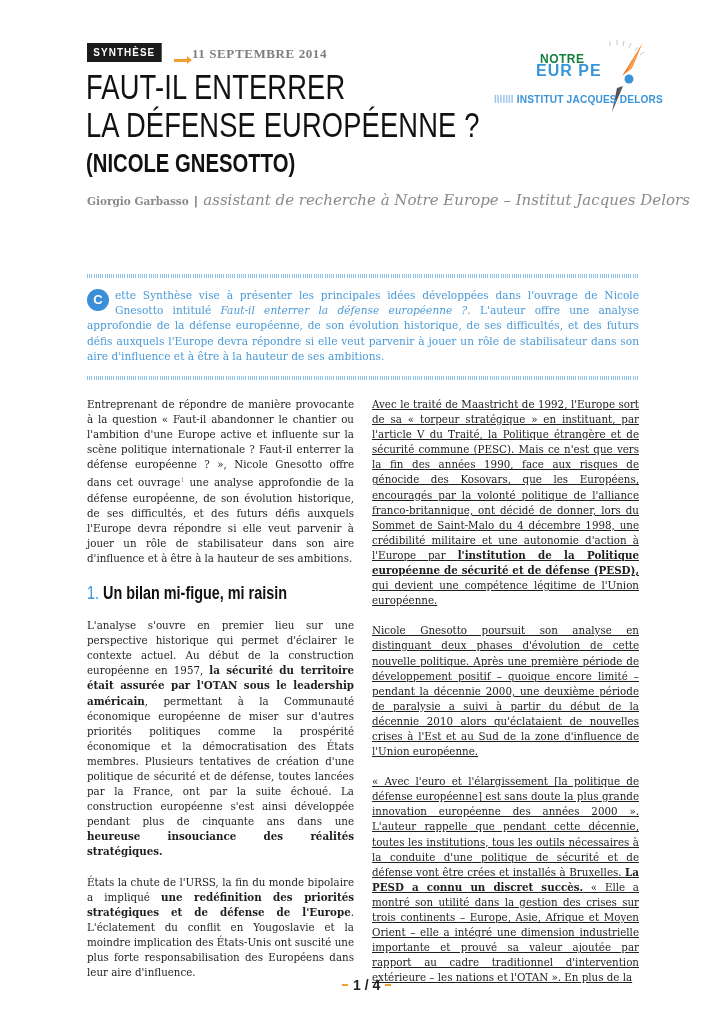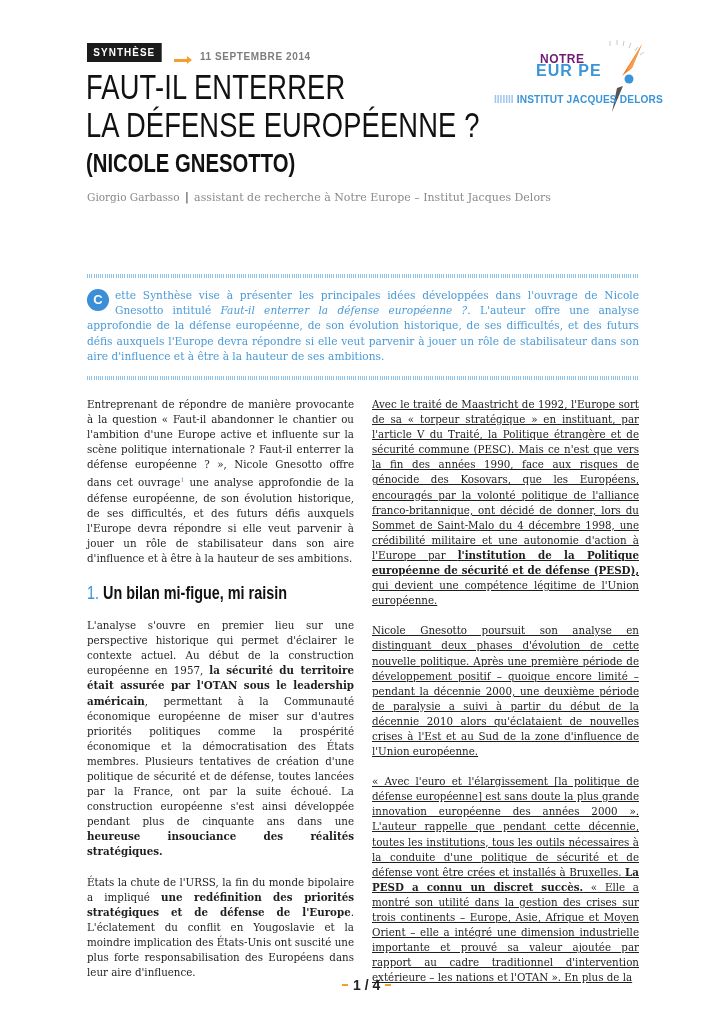--- a/index.html
+++ b/index.html
@@ -6,39 +6,39 @@
     body { width: 724px; height: 1024px; position: relative; overflow: hidden;
            font-family: "DejaVu Serif", serif; color: #1e1e1e; }
 
     .tagline { position: absolute; left: 87px; top: 43px; display: flex; align-items: flex-end; }
     .tag { background: #1b1b1b; color: #fff; font-family: "Liberation Sans", sans-serif; font-weight: bold;
            font-size: 11px; letter-spacing: 1.2px; padding: 3px 7px 3px 7px; line-height: 13px;
            transform: scaleX(0.9); transform-origin: left center; }
     .arrow { width: 14px; height: 3px; background: #f0a030; margin-left: 4px; position: relative; }
     .arrow::after { content: ""; position: absolute; right: -4px; top: -3px; border-left: 5px solid #f0a030;
                     border-top: 4px solid transparent; border-bottom: 4px solid transparent; }
-    .date { font-family: Liberation Sans, sans-serif; font-weight: bold; color: #7d7d7d; font-size: 10px;
-            letter-spacing: 0.6px; margin-left: 12px; }
+    .date { font-family: Liberation Serif, serif; font-weight: bold; color: #7d7d7d; font-size: 13px;
+            letter-spacing: 0.6px; margin-left: 4px; }
 
     .title { position: absolute; left: 86px; top: 68px; font-family: "Liberation Sans", sans-serif;
              font-size: 35px; line-height: 38px; font-weight: normal; color: #111; margin: 0;
              transform: scaleX(0.78); transform-origin: left top; letter-spacing: 0.2px; white-space: nowrap; }
     .subtitle { position: absolute; left: 86px; top: 148px; font-family: "Liberation Sans", sans-serif;
                 font-size: 26px; line-height: 30px; color: #111; margin: 0;
                 transform: scaleX(0.78); transform-origin: left top; white-space: nowrap; }
 
     .author { position: absolute; left: 87px; top: 191px; font-size: 10.5px; color: #8a8a8a; white-space: nowrap; }
-    .author .name { font-weight: normal; }
+    .author .name { font-weight: bold; }
     .author .sep { color: #555; font-weight: bold; margin: 0 2px; }
-    .author .role { font-size: 11px; }
+    .author .role { font-style: italic; font-size: 15px; }
 
     
     .logo { position: absolute; left: 492px; top: 38px; width: 200px; height: 80px; }
     .logo .notre { position: absolute; left: 48px; top: 14px; font-family: "Liberation Sans", sans-serif;
-                   font-weight: bold; color: #701a75; font-size: 12px; letter-spacing: 0.5px; }
+                   font-weight: bold; color: #15803d; font-size: 12px; letter-spacing: 0.5px; }
     .logo .europe { position: absolute; left: 44px; top: 24px; font-family: "Liberation Sans", sans-serif;
                     font-weight: bold; color: #3a95d8; font-size: 16px; letter-spacing: 1px; }
     .logo .institut { position: absolute; left: 2px; top: 55px; font-family: "Liberation Sans", sans-serif;
                       font-weight: bold; color: #3a95d8; font-size: 11.5px; letter-spacing: 0.2px; white-space: nowrap;
                       transform: scaleX(0.88); transform-origin: left top; }
     .logo .bars { color: #9cc8ec; letter-spacing: 0; }
     .logo svg { position: absolute; left: 0; top: 0; }
 
     
     .rule { position: absolute; left: 87px; width: 552px; height: 4px;

